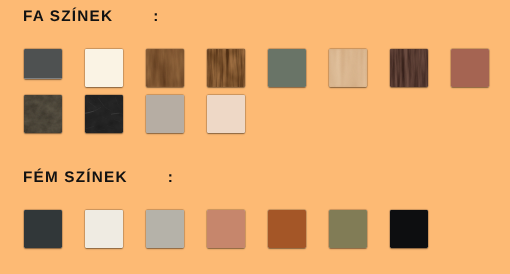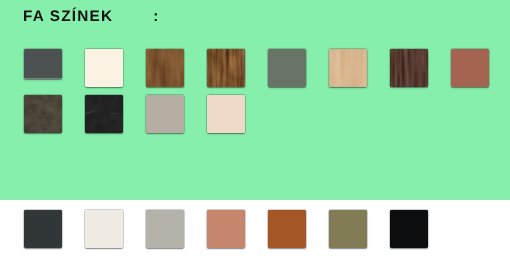--- a/index.html
+++ b/index.html
@@ -1,20 +1,20 @@
 <!DOCTYPE html>
 <html><head>
 <meta charset="utf-8">
 <title>FA SZINEK / FEM SZINEK</title>
 <style>
   html,body{margin:0;padding:0;}
   body{width:510px;height:274px;background:#ffffff;
        -webkit-font-smoothing:antialiased;text-rendering:geometricPrecision;
        font-family:"Liberation Sans",sans-serif;overflow:hidden;}
-  .page{position:relative;width:510px;height:200px;background:#86efac;}
+  .page{position:relative;width:510px;height:274px;background:#fdba74;}
 
   .section-title{position:absolute;white-space:nowrap;font-weight:700;font-size:15.3px;
      color:#121212;letter-spacing:1.2px;
      line-height:1;will-change:opacity;}
   .title-colon{display:inline-block;padding-left:40.2px;}
 
   .swatch-row{position:absolute;display:flex;}
   .swatch{position:relative;width:38px;height:38px;border-radius:1.4px;overflow:hidden;
      margin-right:23px;
      box-shadow:0 0.8px 1.6px rgba(0,0,0,0.42), 0 0 0 0.5px rgba(0,0,0,0.22);
@@ -252,20 +252,23 @@
           <rect width="38" height="38" fill="#B6ADA3"></rect>
         </svg>
       </div>
       <div class="swatch">
         <svg viewBox="0 0 38 38.0" preserveAspectRatio="none">
           <rect width="38" height="38" fill="#EED8C6"></rect>
         </svg>
       </div>
     </div>
 
+  <div class="section-title" style="left:23.0px;top:170.3px">
+    <span>FÉM SZÍNEK</span><span class="title-colon">:</span>
+  </div>
 
   <div class="swatch-row" id="metal-row-0" style="left:23.9px;top:209.9px">
       <div class="swatch">
         <svg viewBox="0 0 38 38.0" preserveAspectRatio="none">
           <rect width="38" height="38" fill="#313739"></rect>
         </svg>
       </div>
       <div class="swatch">
         <svg viewBox="0 0 38 38.0" preserveAspectRatio="none">
           <rect width="38" height="38" fill="#EFEBE2"></rect>

